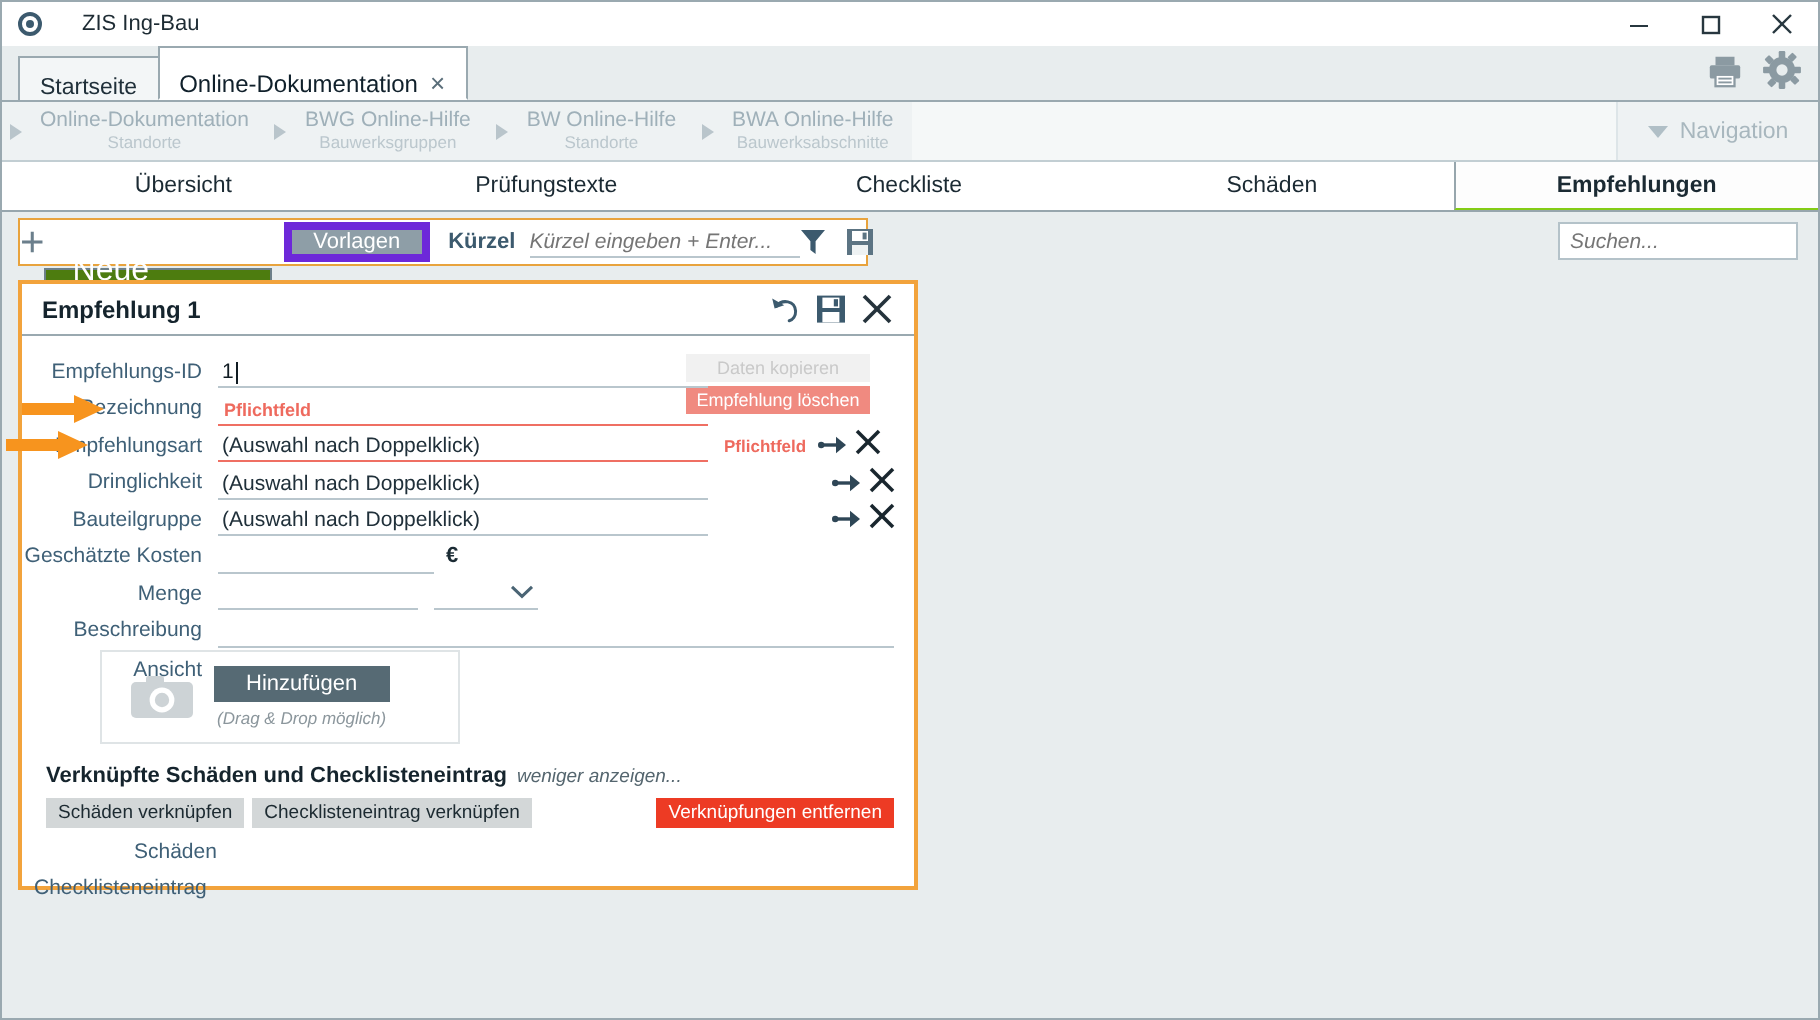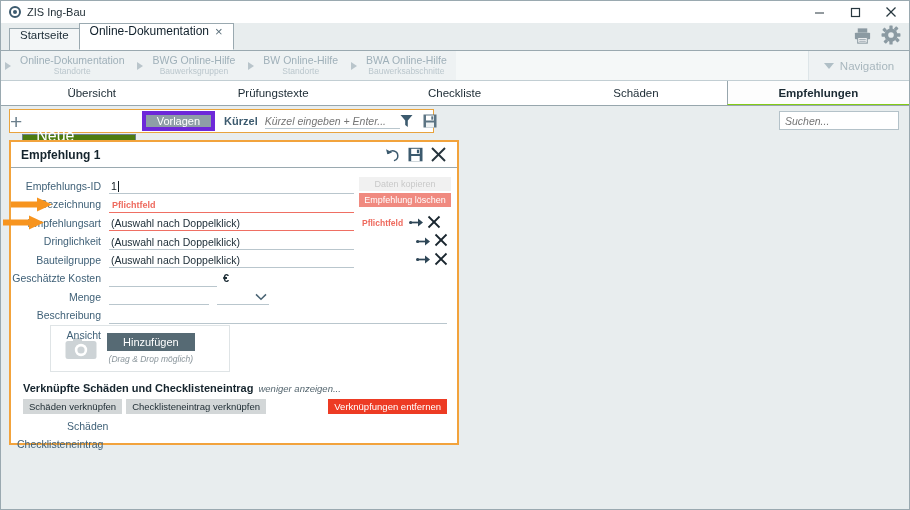--- a/index.html
+++ b/index.html
@@ -16,21 +16,21 @@
     background: #e8edee;
     border: 1px solid #9aa9b0;
   }
 
   
   .titlebar {
     position: absolute; left: 0; top: 0; width: 908px; height: 22px;
     background: #ffffff;
     display: flex; align-items: center;
   }
-  .title-left { display: flex; align-items: center; gap: 6px; padding-left: 8px; }
+  .title-left { display: flex; align-items: center; gap: 20px; padding-left: 8px; }
   .app-logo {
     width: 12px; height: 12px; border-radius: 50%;
     border: 2px solid #3c5a6e; background: #ffffff;
     position: relative;
   }
   .app-logo::after {
     content: ""; position: absolute; left: 2px; top: 2px;
     width: 4px; height: 4px; border-radius: 50%; background: #3c5a6e;
   }
   .app-title { font-size: 11px; color: #1d2b33; white-space: nowrap; }
@@ -45,21 +45,21 @@
 
   
   .tabstrip {
     position: absolute; left: 0; top: 22px; width: 908px; height: 28px;
     background: #e8edee;
     border-bottom: 1px solid #9aa9b0;
     display: flex; align-items: flex-end;
     padding-left: 8px;
   }
   .tab {
-    height: 22px; display: flex; align-items: flex-start; gap: 6px;
+    height: 22px; display: flex; align-items: flex-end; gap: 6px;
     padding: 0 10px; font-size: 11.5px; color: #20303a;
     background: #f3f6f7;
     border: 1px solid #9aa9b0; border-bottom: none;
     margin-right: -1px;
   }
   .tab.active {
     height: 27px; background: #ffffff; color: #10202b;
     border-bottom: 1px solid #ffffff;
     position: relative; z-index: 3;
     font-size: 12px;
@@ -219,21 +219,21 @@
   }
   .ico-link { color: #2e4656; display: flex; align-items: center; }
   .ico-x { color: #19262e; font-size: 15px; line-height: 1; font-weight: 300; }
   .field-err-lbl {
     font-size: 8.5px; color: #ee6a5e; font-weight: bold; margin-left: 8px; white-space: nowrap;
   }
 
   .sel-chev { color: #4a6474; margin-left: -14px; margin-bottom: 2px; }
 
   
-  .sidebtns { position: absolute; right: 6px; top: 9px; width: 92px; }
+  .sidebtns { position: absolute; right: 22px; top: 9px; width: 92px; }
   .btn-ghost {
     height: 14px; display: flex; align-items: center; justify-content: center;
     background: #f1f1f1; color: #c9c9c9; font-size: 9px; margin-bottom: 2px;
     border: 1px solid #f1f1f1;
   }
   .btn-danger {
     height: 14px; display: flex; align-items: center; justify-content: center;
     background: #f08a80; color: #ffffff; font-size: 9px;
   }
 

